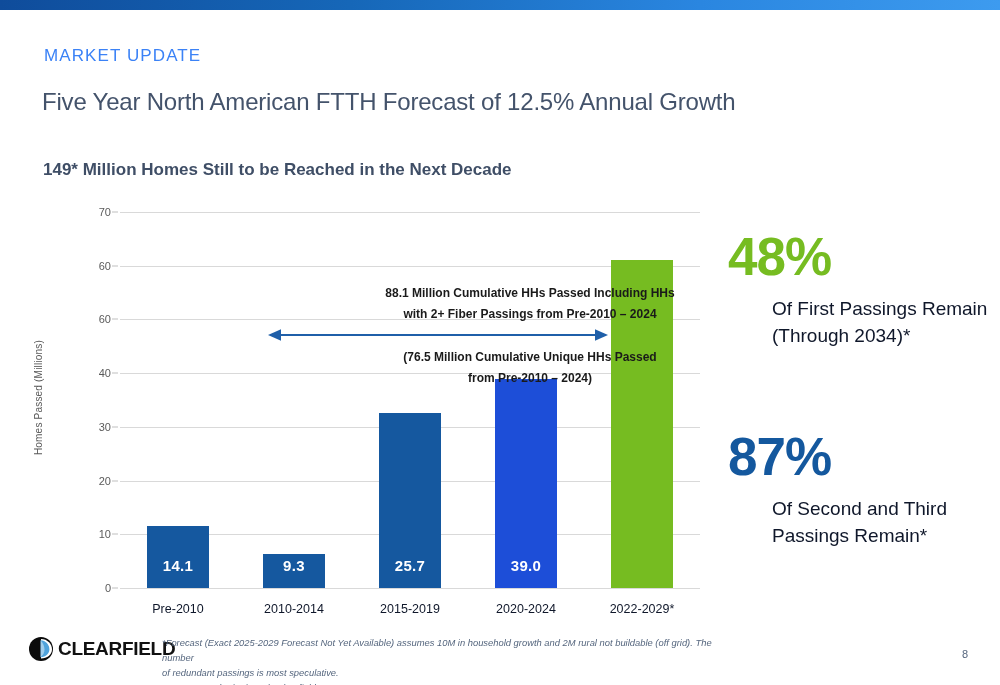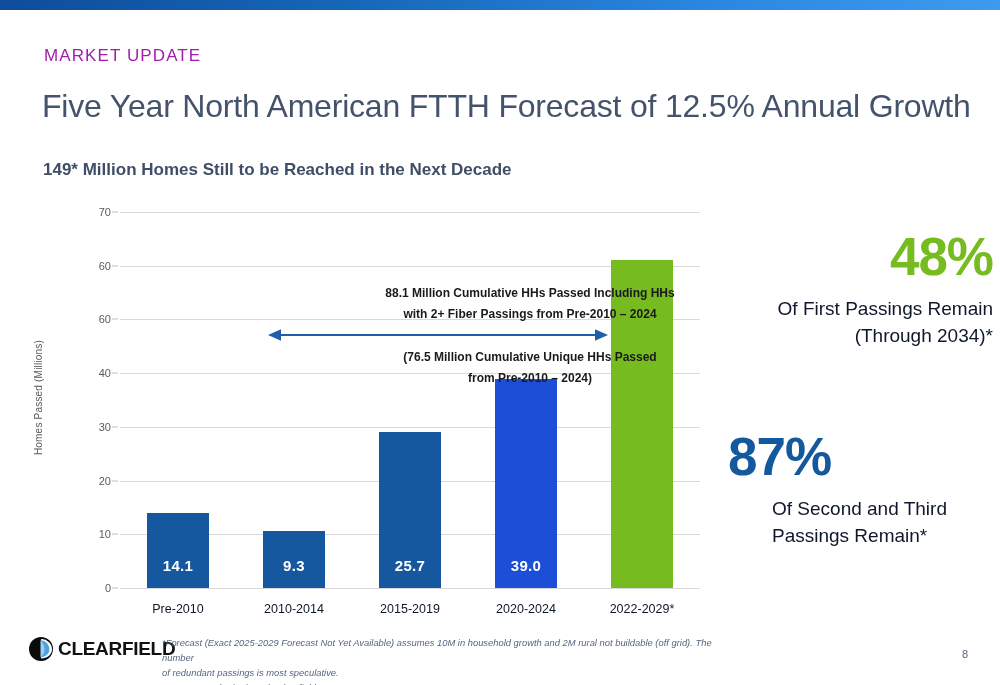--- a/index.html
+++ b/index.html
@@ -14,25 +14,25 @@
   
   #top-banner {
     position:absolute; left:0; top:0; width:1000px; height:10px;
     background:linear-gradient(90deg,#0F4C9B 0%,#1667B8 35%,#2A86E0 70%,#3D9BEF 100%);
   }
 
   
   #eyebrow {
     position:absolute; left:44px; top:46px;
     font-size:17px; letter-spacing:1.1px; font-weight:400;
-    color:#a21caf;
+    color:#3b82f6;
   }
   #headline {
     position:absolute; left:42px; top:88px;
-    font-size:32px; font-weight:400; color:#44536B;
+    font-size:24px; font-weight:400; color:#44536B;
     letter-spacing:-0.2px; white-space:nowrap;
   }
   #subhead {
     position:absolute; left:43px; top:160px;
     font-size:17px; font-weight:700; color:#3F4E66;
     white-space:nowrap;
   }
 
   
   #chart { position:absolute; left:0; top:196px; width:720px; height:430px; }
@@ -89,21 +89,21 @@
   .ann-line { position:absolute; font-size:12px; font-weight:700; color:#1A1A1A; white-space:nowrap;
               left:50%; transform:translateX(-50%); }
   #ann-top1 { top:58px; }
   #ann-top2 { top:79px; }
   #ann-bot1 { top:122px; }
   #ann-bot2 { top:143px; }
   #ann-arrow { position:absolute; top:100px; left:28px; width:340px; height:14px; }
 
   
   .stat { position:absolute; left:728px; width:265px; }
-  #stat-0 { top:230px;text-align:right; }
+  #stat-0 { top:230px; }
   #stat-1 { top:430px; }
   .stat-number { font-size:53px; font-weight:700; line-height:1.02; letter-spacing:-1px; }
   .stat-desc { font-size:19px; color:#0f172a; line-height:1.42; margin-top:12px;margin-left:44px; }
 
   
   #logo { position:absolute; left:28px; top:636px; display:flex; align-items:center; gap:4px; }
   #logo-mark { width:26px; height:26px; position:relative; }
   #logo-text { font-size:19px; font-weight:700; color:#111111; letter-spacing:-.3px; }
 
   #footnote {
@@ -148,33 +148,33 @@
         <div class="ytick" style="top: 107.429px;">60</div>
         <div class="gridline" style="top: 53.7143px;"></div>
         <div class="ytick-dash" style="top: 53.7143px;"></div>
         <div class="ytick" style="top: 53.7143px;">60</div>
         <div class="gridline" style="top: 0px;"></div>
         <div class="ytick-dash" style="top: 0px;"></div>
         <div class="ytick" style="top: 0px;">70</div>
       </div>
     <div id="bars">
         <div class="bar-slot">
-          <div class="bar" style="height: 75px; background: rgb(21, 88, 159);">
+          <div class="bar" style="height: 62px; background: rgb(21, 88, 159);">
             <span class="bar-value">14.1</span>
           </div>
           <div class="xlabel">Pre-2010</div>
         </div>
         <div class="bar-slot">
-          <div class="bar" style="height: 57px; background: rgb(21, 88, 159);">
+          <div class="bar" style="height: 34px; background: rgb(21, 88, 159);">
             <span class="bar-value">9.3</span>
           </div>
           <div class="xlabel">2010-2014</div>
         </div>
         <div class="bar-slot">
-          <div class="bar" style="height: 156px; background: rgb(21, 88, 159);">
+          <div class="bar" style="height: 175px; background: rgb(21, 88, 159);">
             <span class="bar-value">25.7</span>
           </div>
           <div class="xlabel">2015-2019</div>
         </div>
         <div class="bar-slot">
           <div class="bar" style="height: 209.486px; background: #1d4ed8;">
             <span class="bar-value">39.0</span>
           </div>
           <div class="xlabel">2020-2024</div>
         </div>

